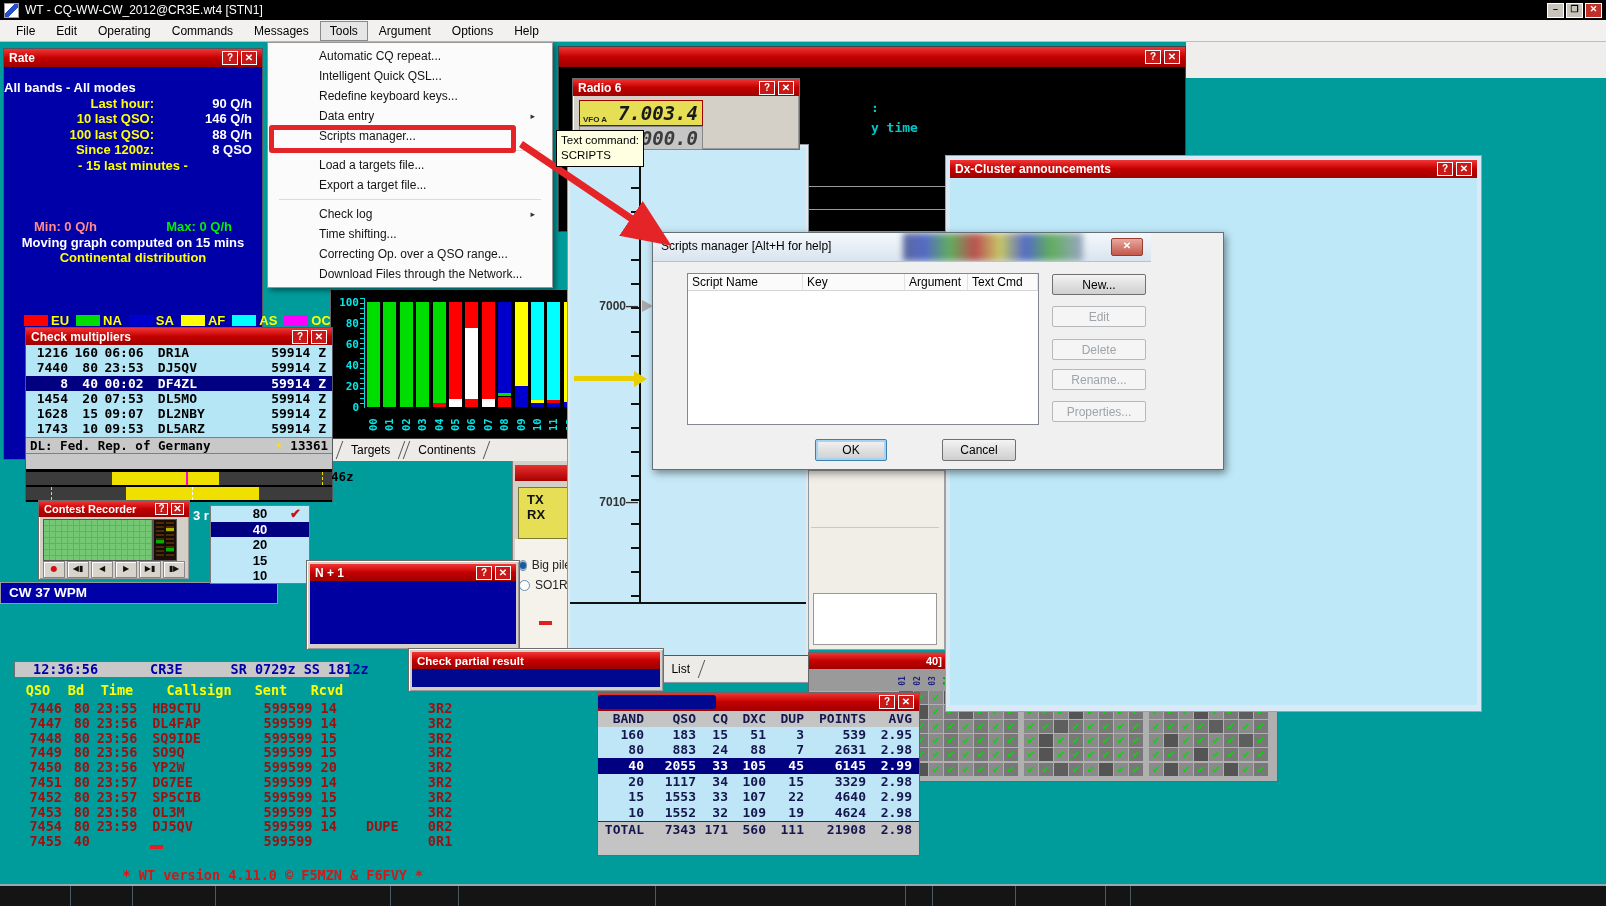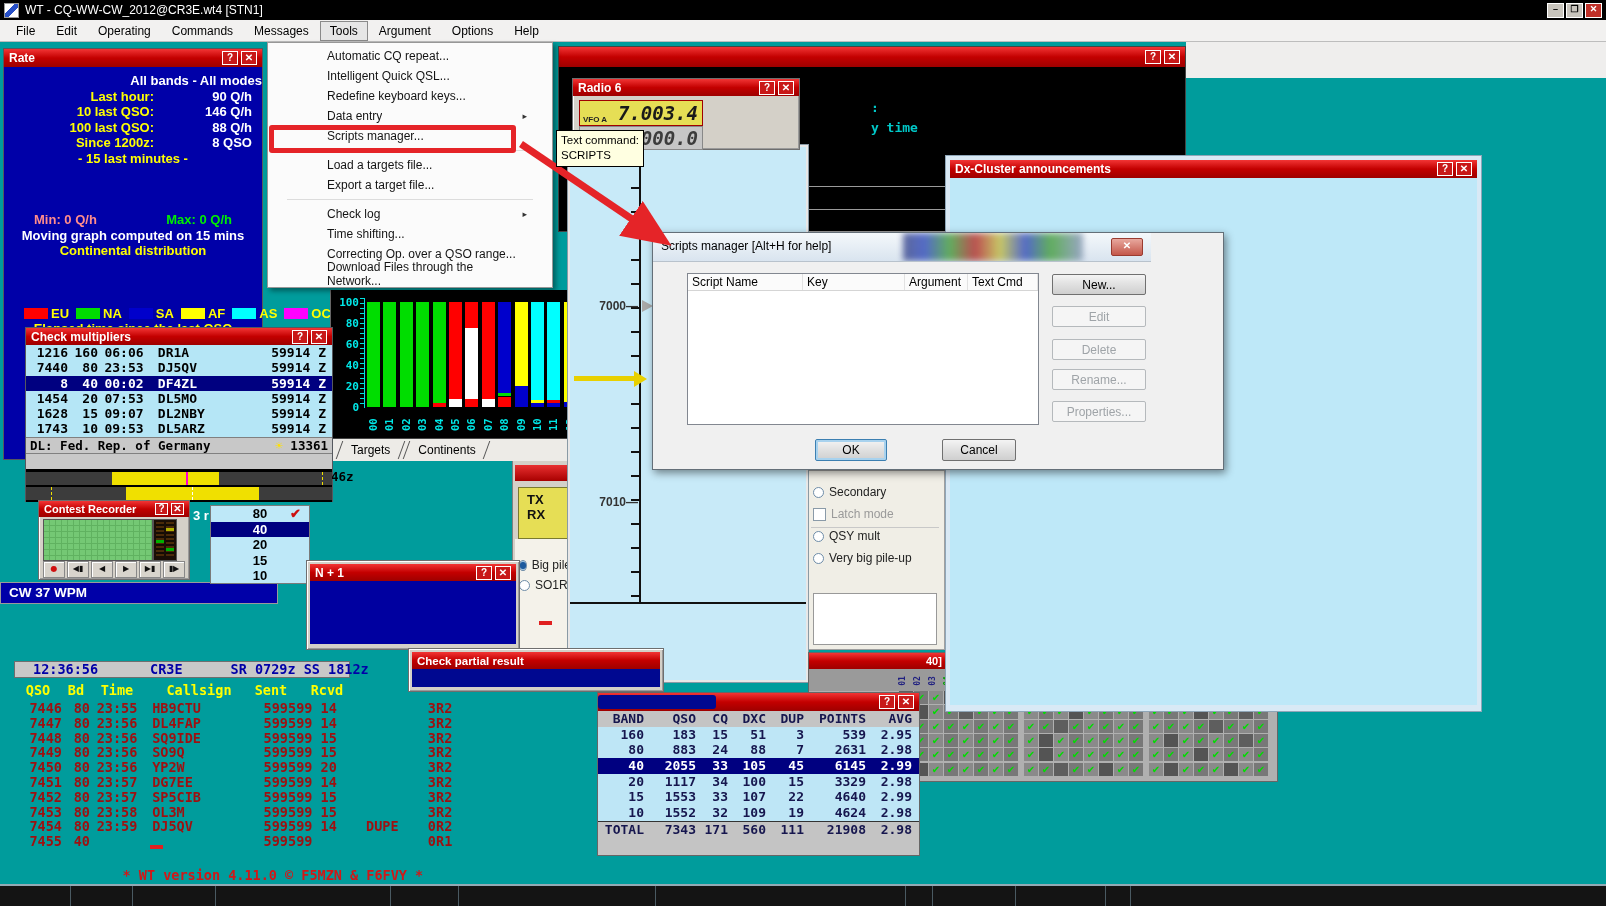--- a/index.html
+++ b/index.html
@@ -15,21 +15,21 @@
         font:bold 10px/11px "Liberation Sans",sans-serif;text-align:center;margin-left:3px;box-sizing:border-box}
   .tsp{flex:1}
   .silver{background:#D4D0C8;border:1px solid #6E6E6E;box-shadow:inset 1px 1px 0 #FFFFFF,inset -1px -1px 0 #9A9A9A}
   
   #menubar{position:absolute;left:0;top:20px;width:1606px;height:22px;background:#F2F1F0;
            border-bottom:1px solid #BDBDBD;display:flex;align-items:center;font-size:12px;color:#000;padding-left:6px;box-sizing:border-box}
   .mb-item{padding:2px 9px;margin-right:1px;border:1px solid transparent}
   .mb-item.active{border:1px solid #8A8A8A;background:#E6E6E6}
   
   #tools-menu{position:absolute;left:267px;top:42px;width:286px;background:#FBFBFB;border:1px solid #979797;
-              box-shadow:3px 3px 5px rgba(0,0,0,.4);z-index:20;padding:3px 16px;box-sizing:border-box}
+              box-shadow:3px 3px 5px rgba(0,0,0,.4);z-index:20;padding:3px 8px;box-sizing:border-box}
   .menu-item{height:20px;display:flex;align-items:center;padding:0 12px 0 43px;font-size:12px;color:#141414;position:relative}
   .menu-item .arr{position:absolute;right:9px;font-size:9px;color:#333}
   .menu-sep{height:1px;background:#DCDCDC;margin:4px 3px}
   
   .r-line{font-size:13px;font-weight:bold;height:15.5px;line-height:15.5px;color:#fff}
   .r-row{display:flex;font-size:13px;font-weight:bold;height:15.5px;line-height:15.5px}
   .r-lab{width:150px;text-align:right;color:#FFFF00}
   .r-val{flex:1;text-align:right;padding-right:10px;color:#fff}
   
   .mrow{height:15.3px;line-height:15.3px;font-size:13px}
@@ -77,21 +77,21 @@
 
   <div class="abs" style="left:1186px;top:42px;width:420px;height:36px;background:#EFEEED"></div>
 
   <div class="abs" style="left:3px;top:48px;width:260px;height:412px;background:#0000A8;border:1px solid #55585E;z-index:1">
     <div class="ttl">
       <span>Rate</span>
         <span class="tsp"></span>
       <span class="tbtn">?</span>
       <span class="tbtn">✕</span>
     </div>
-    <div class="r-line" style="text-align:right;margin-top:6px">All bands - All modes</div>
+    <div class="r-line" style="text-align:left;margin-top:13px">All bands - All modes</div>
     <div id="rate-rows">
         <div class="r-row">
           <div class="r-lab">Last hour:</div>
           <div class="r-val">90 Q/h</div>
         </div>
         <div class="r-row">
           <div class="r-lab">10 last QSO:</div>
           <div class="r-val">146 Q/h</div>
         </div>
         <div class="r-row">
@@ -358,57 +358,43 @@
         <div style="position: absolute; left: 61px; top: 448px; width: 8px; height: 2px; background: rgb(17, 17, 17);"></div>
       </div>
     <div id="bm-labels">
         <div style="position: absolute; left: 14px; top: 152px; width: 54px; text-align: right; color: rgb(51, 51, 51); font: bold 12px &quot;Liberation Sans&quot;, sans-serif;">7000—</div>
         <div style="position: absolute; left: 14px; top: 348px; width: 54px; text-align: right; color: rgb(51, 51, 51); font: bold 12px &quot;Liberation Sans&quot;, sans-serif;">7010—</div>
       </div>
     <div class="abs" style="left:72px;top:153px;width:0;height:0;border-left:11px solid #A8A8A8;border-top:6px solid transparent;border-bottom:6px solid transparent"></div>
     <div class="abs" style="left:4px;top:229px;width:62px;height:5px;background:#E8D000"></div>
     <div class="abs" style="left:64px;top:224px;width:0;height:0;border-left:13px solid #E8D000;border-top:8px solid transparent;border-bottom:8px solid transparent"></div>
     <div class="abs" style="left:0;top:455px;width:236px;height:2px;background:#111"></div>
+    <div style="position:absolute;left:0;top:508px;width:236px;height:25px;background:#EDEBE7;border-top:1px solid #555;display:flex;align-items:center;padding-left:8px">
+      <span class="tab"><span>Bandmap</span></span>
+      <span class="tab"><span>List</span></span>
+    </div>
   </div>
 
   <div class="abs silver" style="left:572px;top:78px;width:228px;height:72px;z-index:4">
     <div class="ttl" style="height:17px">
       <span>Radio 6</span>
         <span class="tsp"></span>
       <span class="tbtn">?</span>
       <span class="tbtn">✕</span>
     </div>
     <div style="position:absolute;left:6px;top:21px;width:122px;height:24px;background:#E6DE55;border:1px solid #A00000">
       <span style="position:absolute;left:3px;bottom:1px;font-size:8px;font-weight:bold;color:#222">VFO A</span>
       <span class="mono" style="position:absolute;right:4px;top:1px;font-size:19px;font-style:italic;letter-spacing:0;color:#1A1A1A">7.003.4</span>
     </div>
     <div style="position:absolute;left:6px;top:47px;width:122px;height:22px;background:#C6C6C6;border:1px solid #888">
       <span class="mono" style="position:absolute;right:4px;top:0;font-size:19px;font-style:italic;color:#3C3C3C">7.000.0</span>
     </div>
   </div>
 
   <div class="abs" style="left:806px;top:470px;width:139px;height:180px;background:#F0EEE6;border:1px solid #A0A0A0;z-index:1">
-    <div id="opt-list" style="position:absolute;left:6px;top:10px;width:130px">
-        <div style="height: 22px; display: flex; align-items: center; overflow: hidden;">
-          <span class="radio"></span>
-          <div style="font-size: 12px; color: rgb(34, 34, 34); white-space: nowrap;">Secondary</div>
-        </div>
-        <div style="height: 22px; display: flex; align-items: center; overflow: hidden;">
-          <span class="chk"></span>
-          <div style="font-size: 12px; color: rgb(154, 154, 154); white-space: nowrap;">Latch mode</div>
-        </div>
-        <div style="height: 22px; display: flex; align-items: center; overflow: hidden;">
-          <span class="radio"></span>
-          <div style="font-size: 12px; color: rgb(34, 34, 34); white-space: nowrap;">QSY mult</div>
-        </div>
-        <div style="height: 22px; display: flex; align-items: center; overflow: hidden;">
-          <span class="radio"></span>
-          <div style="font-size: 12px; color: rgb(34, 34, 34); white-space: nowrap;">Very big pile-up</div>
-        </div>
-      </div>
     <div style="position:absolute;left:4px;top:56px;width:128px;height:1px;background:#C8C8C8"></div>
     <div style="position:absolute;left:6px;top:122px;width:122px;height:50px;background:#fff;border:1px solid #999"></div>
   </div>
 
   <div class="abs" style="left:808px;top:652px;width:470px;height:130px;background:#B0B0B0;border:1px solid #666;z-index:2">
     <div class="ttl" style="height:16px;font-size:11px">
       <span style="margin-left:112px">40]</span>
     </div>
     <div id="zone-headers" style="position:absolute;left:0;top:16px;width:468px;height:22px;background:#9A9A9A">
         <div style="position: absolute; left: 90px; top: 3px; width: 15px; height: 18px; color: rgb(32, 32, 128); font: bold 8px &quot;DejaVu Sans Mono&quot;, monospace; transform: rotate(-90deg); text-align: center;">01</div>

